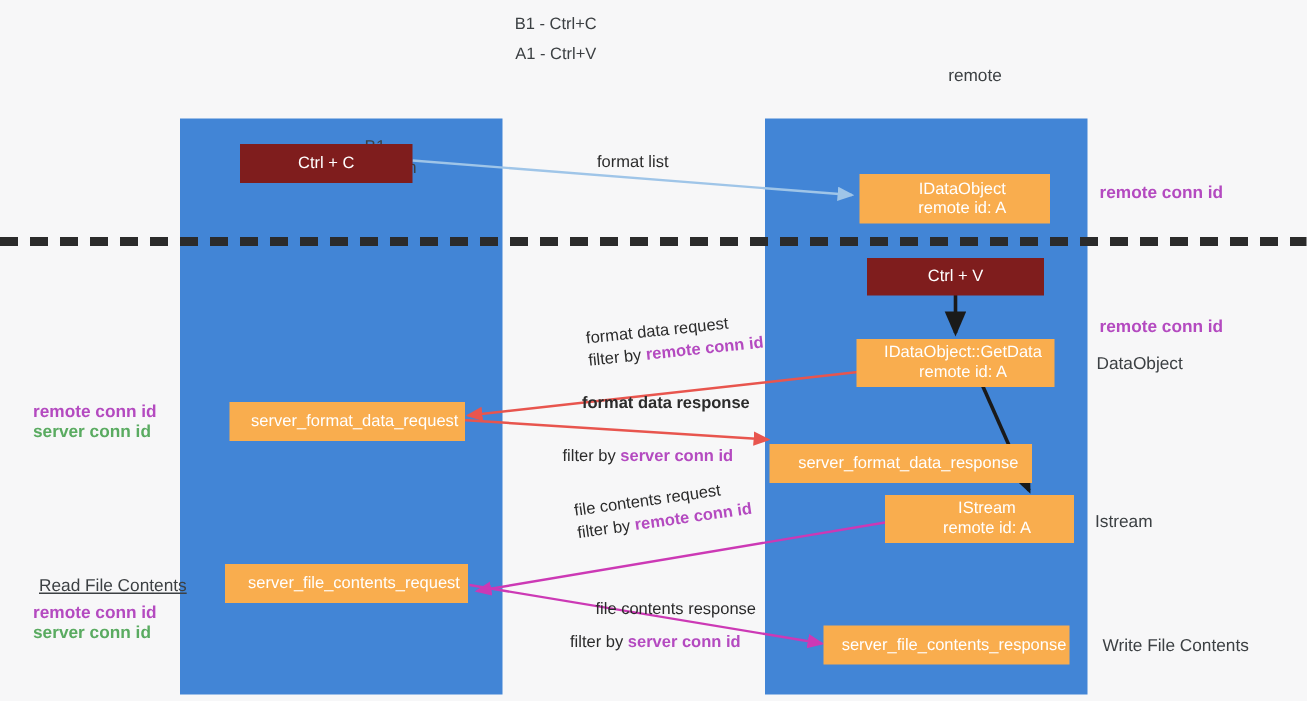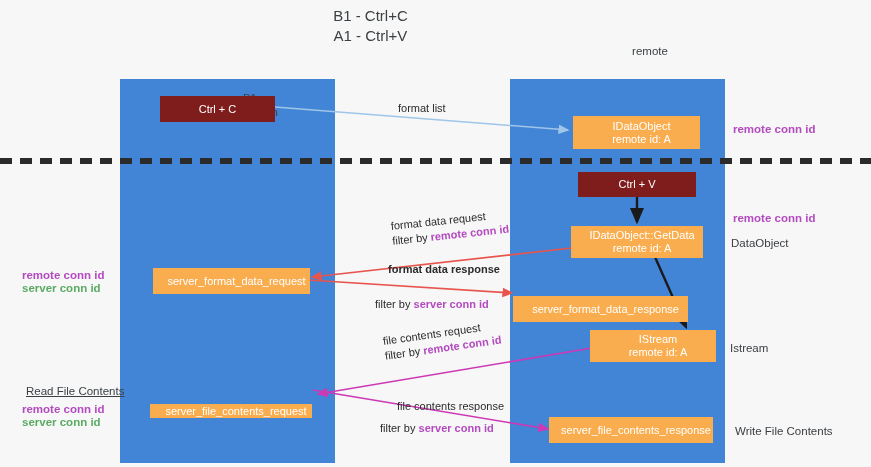--- a/index.html
+++ b/index.html
@@ -21,21 +21,21 @@
     width: 871px;
     height: 467px;
   }
   .abs { position: absolute; }
 
   
   #title {
     left: 0; top: 6px;
     width: 741px;
     text-align: center;
-    font-size: 15px;
+    font-size: 11px;
     line-height: 20px;
     color: #3c4043;
     white-space: pre;
   }
 
   
   .col-head {
     font-size: 11.5px;
     line-height: 14px;
     text-align: center;
@@ -183,21 +183,21 @@
 
   <div class="abs node orange" style="left:513px; top:296px; width:175px; height:26px;">
     <span>server_format_data_response</span>
   </div>
 
   <div class="abs node orange" style="left:590px; top:330px; width:126px; height:32px;">
     <span>IStream</span>
     <span class="l2">remote id: A</span>
   </div>
 
-  <div class="abs node orange" style="left:150px; top:404px; width:162px; height:14px;">
+  <div class="abs node orange" style="left:150px; top:376px; width:162px; height:26px;">
     <span>server_file_contents_request</span>
   </div>
 
   <div class="abs node orange" style="left:549px; top:417px; width:164px; height:26px;">
     <span>server_file_contents_response</span>
   </div>
 
   <div class="abs edge-label" style="left:398px; top:101px;">format list</div>
 
   <div class="abs" style="left:390px; top:219px; transform: rotate(-6deg); transform-origin: left top;">

